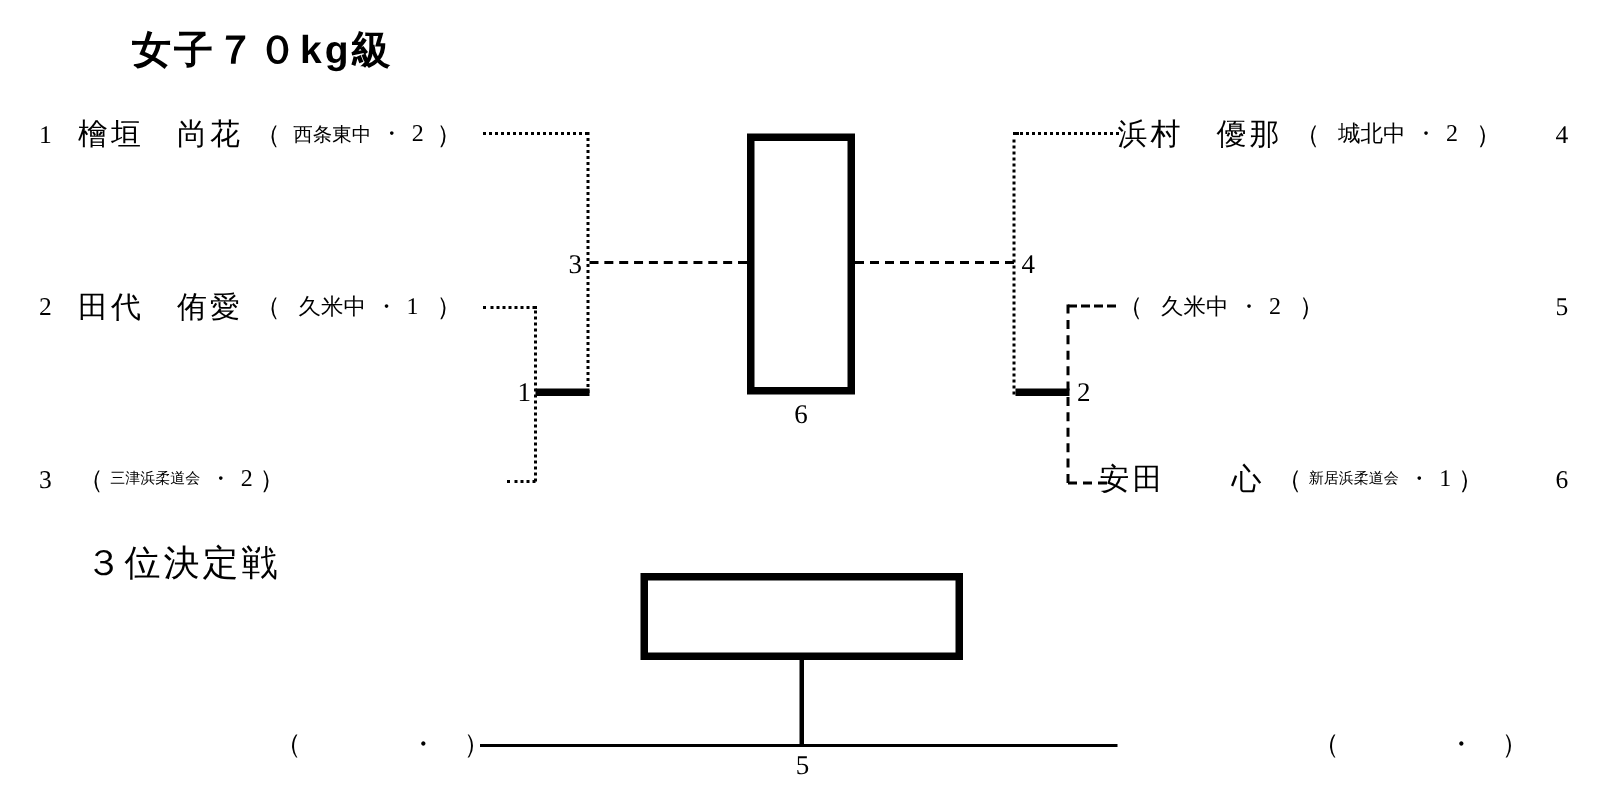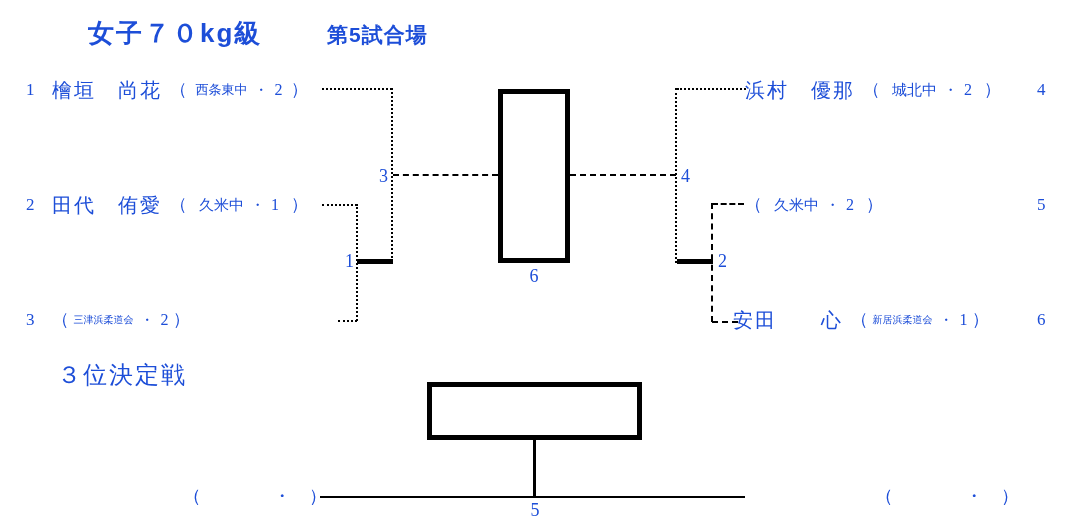--- a/index.html
+++ b/index.html
@@ -1,21 +1,21 @@
 <!DOCTYPE html>
 <html><head>
 <meta charset="utf-8">
 <style>
   html,body{margin:0;padding:0;background:#fff;}
   .sheet{
     position:relative;
     width:1071px;height:530px;
     background:#ffffff;
     font-family:"Liberation Serif","DejaVu Serif",serif;
-    color:#1d4ed8;
+    color:#000000;
     overflow:hidden;
   }
   .title{
     position:absolute;left:88px;top:16px;
     font-family:"Liberation Sans","DejaVu Sans",sans-serif;
     font-weight:bold;font-size:26px;letter-spacing:2px;
   }
   .venue{
     position:absolute;left:327px;top:21px;
     font-family:"Liberation Sans","DejaVu Sans",sans-serif;
@@ -60,21 +60,20 @@
   .third-vline{position:absolute;left:533px;top:440px;width:3px;height:57px;background:#000;}
   .third-hline{position:absolute;left:320px;top:496px;width:425px;height:2px;background:#000;}
   .slot{position:absolute;top:484px;font-size:18px;white-space:pre;}
 </style>
 </head>
 <body>
 
 <div class="sheet">
 
   <div class="title">女子７０kg級</div>
-  <div class="venue">第5試合場</div>
 
   <div class="entry" style="left:26px;top:77px;">
     <span class="seed">1</span>
     <span class="pname">檜垣　尚花</span>
     <span class="paren-group">
         <span class="paren">（</span>
         <span class="paren-inner">
           <span class="aff aff-sm">西条東中</span>
           <span class="dot">・</span>
           <span class="grade">2</span>

